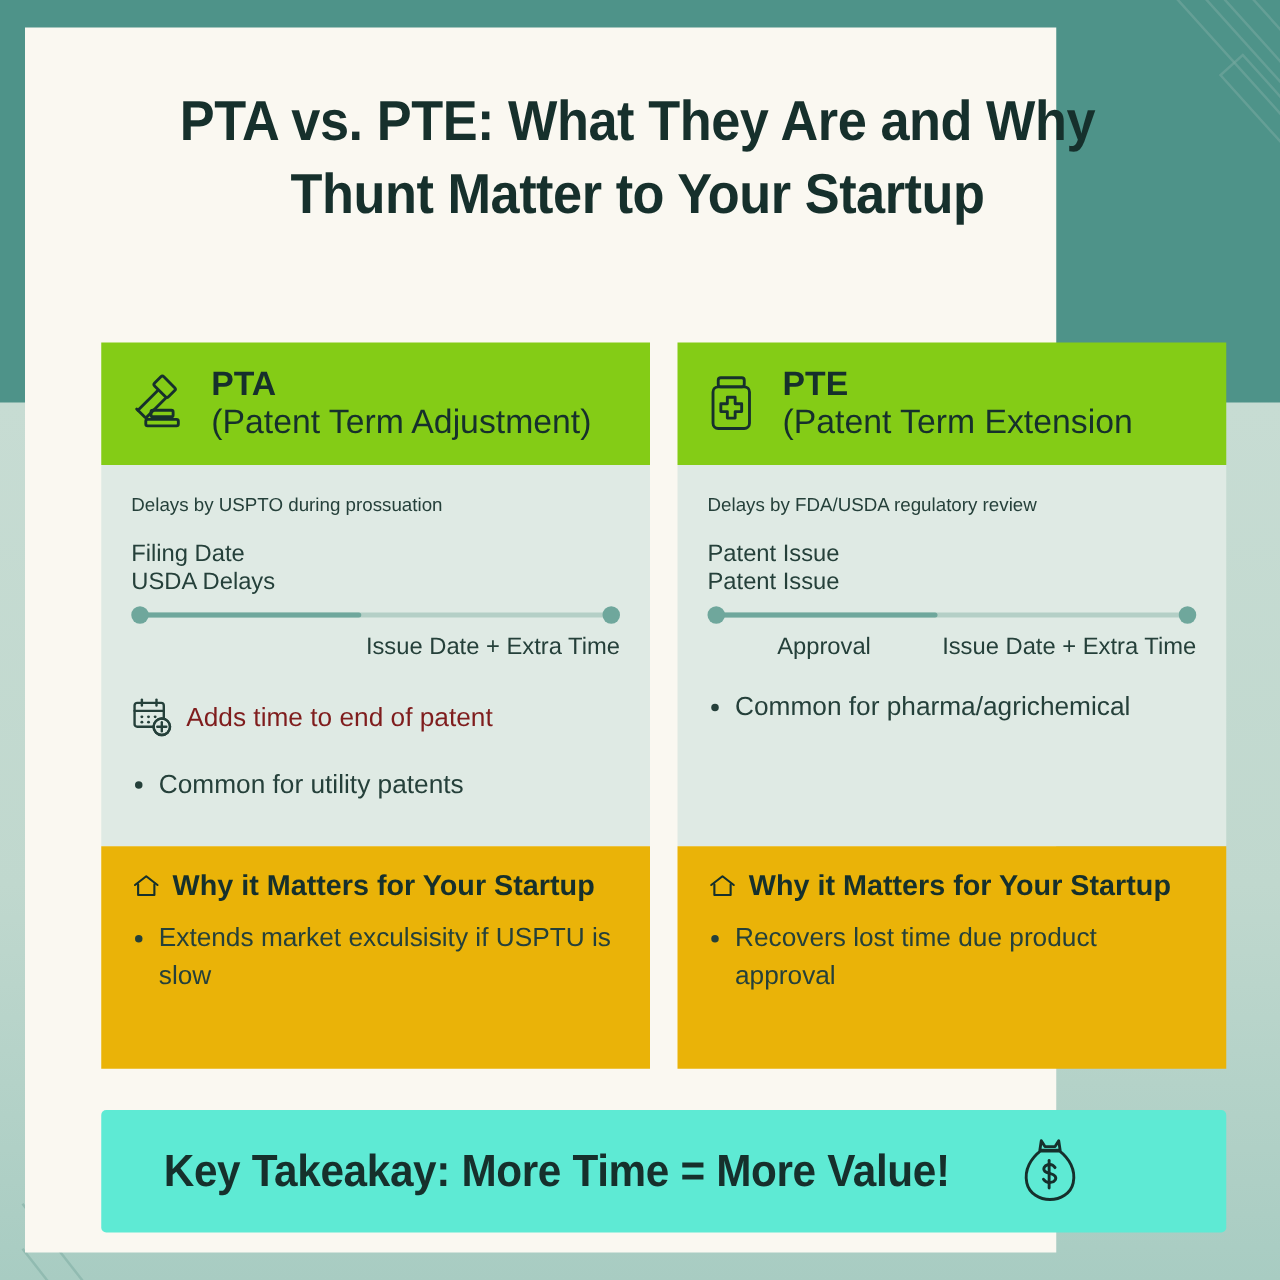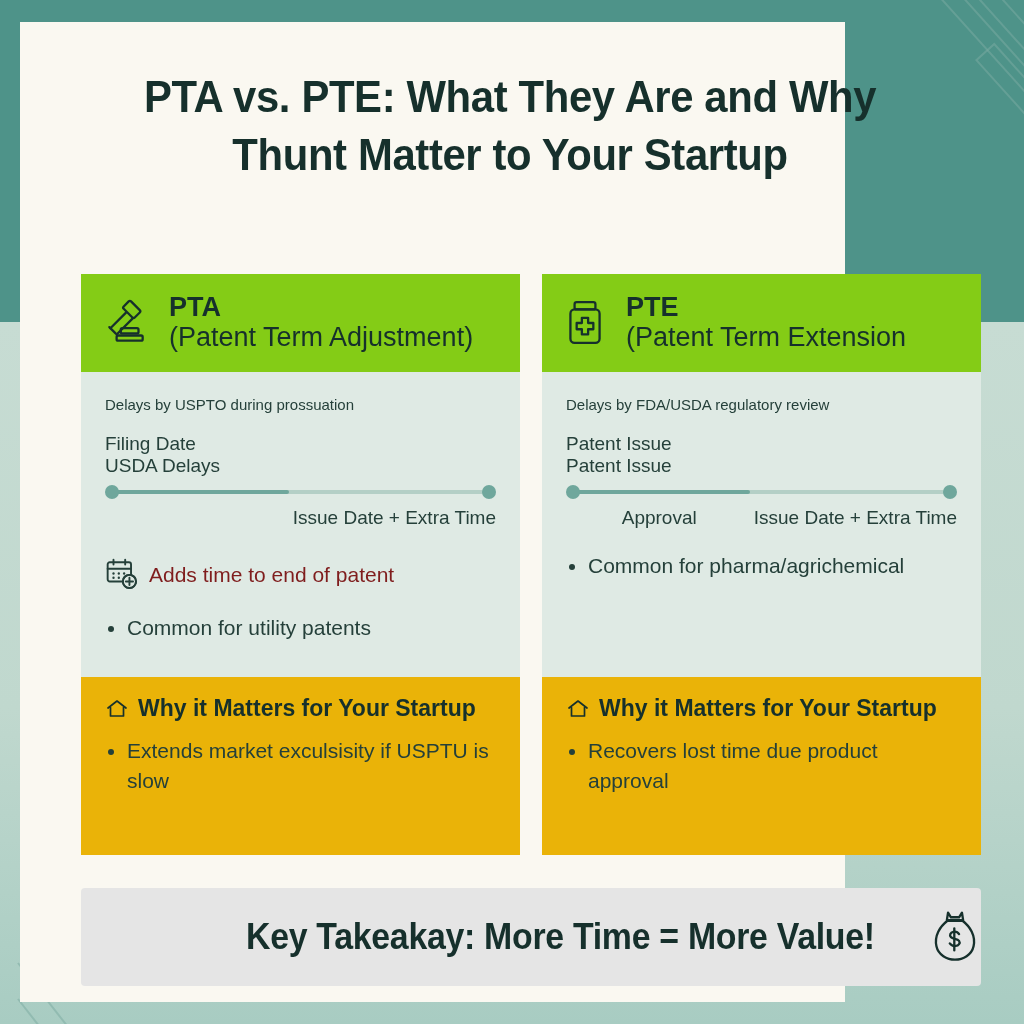--- a/index.html
+++ b/index.html
@@ -72,22 +72,22 @@
   .bullets{margin:22px 0 0 0;padding:0 0 0 22px;}
   .bullets li{font-size:21px;color:#25403a;line-height:1.42;margin-bottom:4px;}
   .foot-head{display:flex;align-items:center;gap:9px;margin-bottom:8px;}
   .foot-head .fh-text{font-size:23px;font-weight:700;color:#16302c;}
   .foot-bullets{margin:14px 0 0 0;padding:0 0 0 22px;}
   .foot-bullets li{font-size:21px;color:#25403a;line-height:1.45;}
 
   
   #takeaway{
     position:absolute;left:61px;top:866px;width:900px;height:98px;
-    background:#e5e5e5;border-radius:4px;
-    display:flex;align-items:center;justify-content:flex-end;
+    background:#5eead4;border-radius:4px;
+    display:flex;align-items:center;
   }
   #takeaway-text{
     font-size:36px;font-weight:700;color:#16302c;margin-left:50px;letter-spacing:-.3px;
     transform:scaleX(.94);transform-origin:left center;
   }
   #takeaway-icon{margin-left:14px;display:flex;align-items:center;}
   svg{display:block;}
 </style>
 </head>
 <body>

